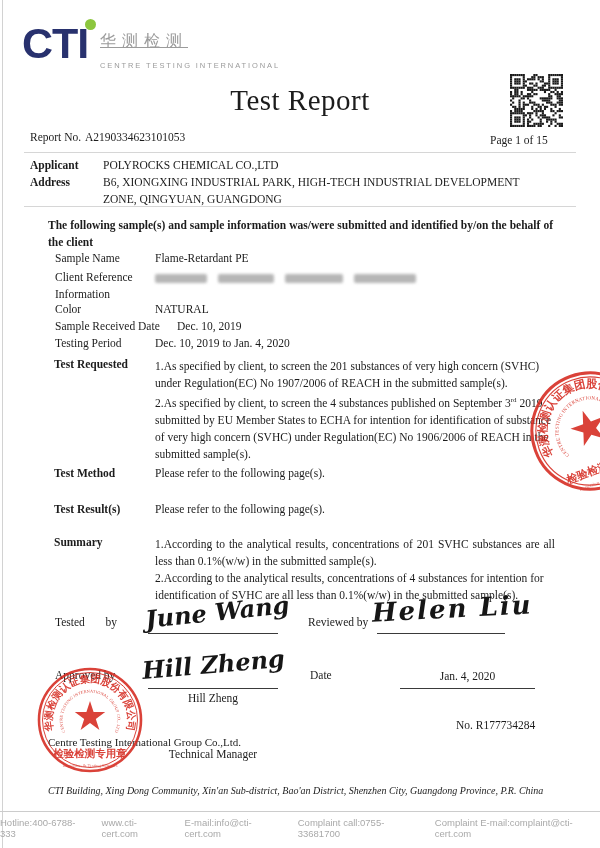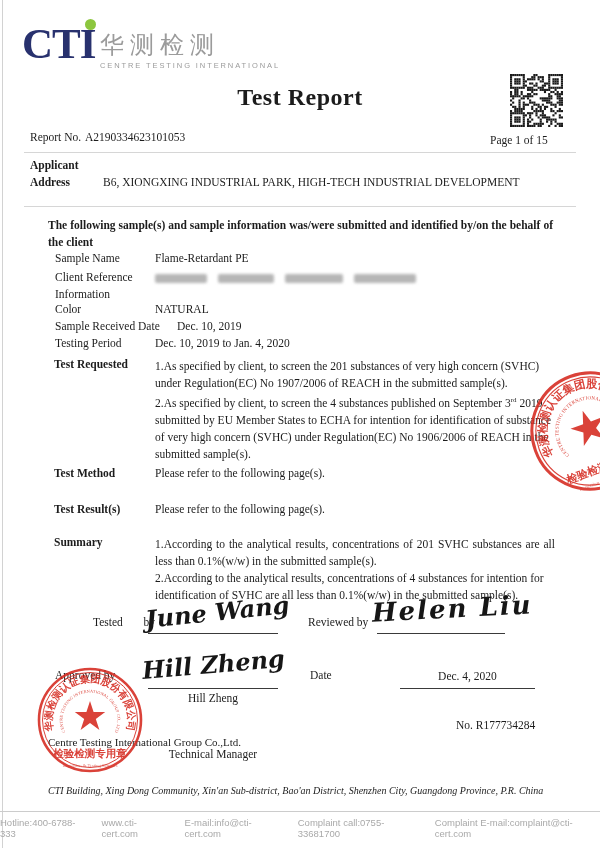--- a/index.html
+++ b/index.html
@@ -6,35 +6,35 @@
   .page {
     position:relative; width:600px; height:848px; overflow:hidden;
     background:#ffffff; color:#1c1c1c;
     font-family:"Liberation Serif", serif; font-size:11.5px;
   }
   .abs { position:absolute; }
   .lbl { font-weight:bold; }
   .sans { font-family:"Liberation Sans", sans-serif; }
   .rule { border-top:1px solid #d6d6d6; height:0; }
   .edge { width:1px; background:#d2d2d2; top:0; bottom:0; left:2px; }
-  .title { width:100%; text-align:center; font-weight:bold; font-size:24px; letter-spacing:.5px; }
+  .title { width:100%; text-align:center; font-weight:normal; font-size:29px; letter-spacing:.5px; }
   .just { text-align:justify; }
   .cnt { line-height:17px; }
   .sigline { height:0; border-bottom:1.4px solid #3a3a3a; }
   .script {
     font-family:"DejaVu Serif", serif; font-style:italic; font-weight:bold;
     color:#161616; display:inline-block; text-align:center; white-space:nowrap;
   }
   .stamp { color:var(--stamp-red,#d5281e); opacity:.88; }
   .blob { display:inline-block; height:9px; background:#b6b6b6; border-radius:2px;
           filter:blur(1.6px); margin-right:11px; vertical-align:middle; }
-  .logo-cti { font-family:Liberation Serif, serif; font-weight:bold;
+  .logo-cti { font-family:Liberation Sans, sans-serif; font-weight:bold;
               font-size:43px; line-height:1; letter-spacing:-1px; color:var(--logo-navy,#28316e); }
   .logo-dot { width:11px; height:11px; border-radius:50%; background:var(--logo-green,#8cc63e); }
-  .logo-cn { font-size:24px; letter-spacing:6px; color:var(--gray-text,#9b9b9b); line-height:1; }
+  .logo-cn { font-size:16px; letter-spacing:6px; color:var(--gray-text,#9b9b9b); line-height:1;text-decoration:underline; }
   .logo-sub { font-family:"Liberation Sans", sans-serif; font-size:7.5px; letter-spacing:1.9px;
               color:var(--gray-text,#9b9b9b); }
   .footer-row { width:100%; display:flex; justify-content:space-between; gap:15px;
                 font-size:9.5px; color:#a9a9a9; }
   sup { font-size:7px; }
 </style>
 </head>
 <body>
 
 <div class="page">
@@ -373,22 +373,24 @@
       <rect x="50.88" y="50.88" width="2.12" height="2.12"></rect>
     </svg>
 
   <span class="abs" style="left:30px; top:131px;">Report No.</span>
   <span class="abs" style="left:85px; top:131px;">A2190334623101053</span>
   <span class="abs" style="left:490px; top:134px;">Page 1 of 15</span>
 
   <div class="abs rule" style="left:24px; top:152px; width:552px;"></div>
 
   <span class="abs lbl" style="left:30px; top:159px;">Applicant</span>
+  <span class="abs" style="left:103px; top:159px;">POLYROCKS CHEMICAL CO.,LTD</span>
   <span class="abs lbl" style="left:30px; top:176px;">Address</span>
   <span class="abs" style="left:103px; top:176px;">B6, XIONGXING INDUSTRIAL PARK, HIGH-TECH INDUSTRIAL DEVELOPMENT</span>
+  <span class="abs" style="left:103px; top:193px;">ZONE, QINGYUAN, GUANGDONG</span>
 
   <div class="abs rule" style="left:24px; top:206px; width:552px;"></div>
 
   <div class="abs lbl just cnt" style="left:48px; top:217px; width:505px;">The following sample(s) and sample information was/were submitted and identified by/on the behalf of the client</div>
 
   <span class="abs" style="left:55px; top:252px;">Sample Name</span>
   <span class="abs" style="left:155px; top:252px;">Flame-Retardant PE</span>
 
   <div class="abs cnt" style="left:55px; top:269px; width:95px;">Client Reference Information</div>
   <div class="abs" style="left:155px; top:271px;">
@@ -415,39 +417,39 @@
 
   <span class="abs lbl" style="left:54px; top:503px;">Test Result(s)</span>
   <span class="abs" style="left:155px; top:503px;">Please refer to the following page(s).</span>
 
   <span class="abs lbl" style="left:54px; top:536px;">Summary</span>
   <div class="abs cnt" style="left:155px; top:536px; width:400px;">
     <div class="just">1.According to the analytical results, concentrations of 201 SVHC substances are all less than 0.1%(w/w) in the submitted sample(s).</div>
     <div>2.According to the analytical results, concentrations of 4 substances for intention for identification of SVHC are all less than 0.1%(w/w) in the submitted sample(s).</div>
   </div>
 
-  <div class="abs" style="left:55px; top:616px; width:62px; display:flex; justify-content:space-between;margin-left:38px;">
+  <div class="abs" style="left:55px; top:616px; width:62px; display:flex; justify-content:space-between;">
     <span>Tested</span>
       <span>by</span>
   </div>
   <span class="abs script" style="left:145px; top:598px; width:135px; font-size:24px; transform:rotate(-6deg);">June Wang</span>
   <div class="abs sigline" style="left:148px; top:633px; width:130px;"></div>
 
   <span class="abs" style="left:308px; top:616px;">Reviewed by</span>
   <span class="abs script" style="left:372px; top:594px; width:142px; font-size:26px; letter-spacing:2px; transform:rotate(-3deg);">Helen Liu</span>
   <div class="abs sigline" style="left:377px; top:633px; width:128px;"></div>
 
   <span class="abs" style="left:55px; top:669px;">Approved by</span>
   <span class="abs script" style="left:142px; top:650px; width:140px; font-size:24px; transform:rotate(-5deg);">Hill Zheng</span>
   <div class="abs sigline" style="left:148px; top:688px; width:130px;"></div>
   <div class="abs" style="left:148px; top:692px; width:130px; text-align:center;">Hill Zheng</div>
   <div class="abs" style="left:148px; top:748px; width:130px; text-align:center;">Technical Manager</div>
 
   <span class="abs" style="left:310px; top:669px;">Date</span>
-  <div class="abs" style="left:400px; top:670px; width:135px; text-align:center;">Dec. 4, 2020</div>
+  <div class="abs" style="left:400px; top:670px; width:135px; text-align:center;">Jan. 4, 2020</div>
   <div class="abs sigline" style="left:400px; top:688px; width:135px;"></div>
 
   <div class="abs" style="left:456px; top:719px;">No. R177734284</div>
   <div class="abs" style="left:48px; top:736px; font-size:11px;">Centre Testing International Group Co.,Ltd.</div>
   <div class="abs" style="left:48px; top:785px; font-size:10px; width:530px;font-style:italic;">CTI Building, Xing Dong Community, Xin'an Sub-district, Bao'an District, Shenzhen City, Guangdong Province, P.R. China</div>
 
   <svg class="abs stamp" style="left:15px; top:645px;" width="150" height="150" viewBox="0 0 150 150">
     <defs>
       <path id="arcCN1" d="M 40,90 A 38,38 0 1,1 110,90"></path>
       <path id="arcEN1" d="M 51,88.5 A 27.5,27.5 0 1,1 99,88.5"></path>

